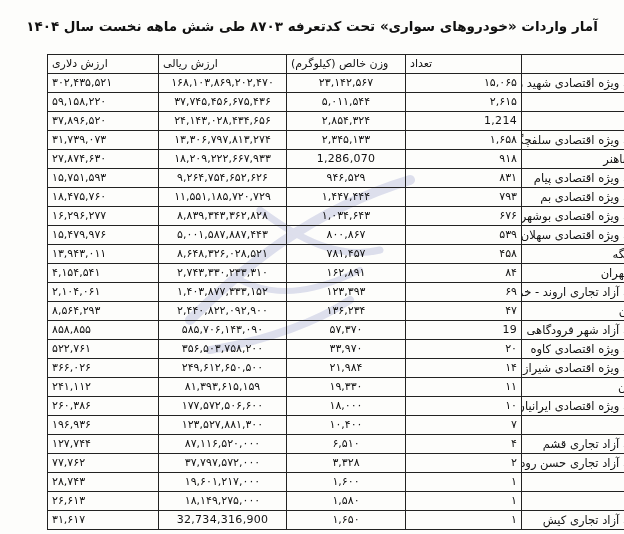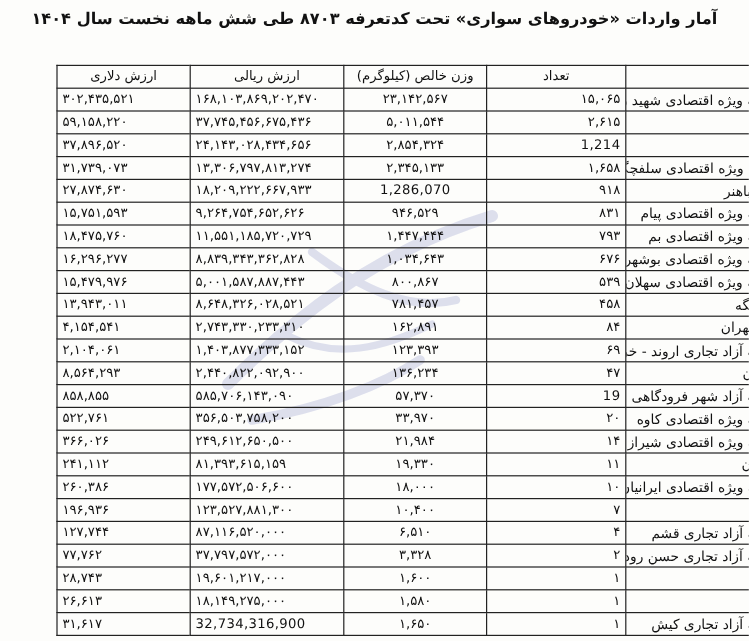--- a/index.html
+++ b/index.html
@@ -3,21 +3,21 @@
 <meta charset="utf-8">
 <style>
   html, body { margin:0; padding:0; }
   body {
     width:624px; height:534px; overflow:hidden; position:relative;
     background:#fdfdfb;
     font-family:"DejaVu Sans", sans-serif;
     color:#111;
   }
   .title {
-    position:absolute; top:8px; left:0; width:624px;
+    position:absolute; top:18px; left:0; width:624px;
     text-align:center; direction:rtl;
     font-weight:bold; font-size:13.5px; letter-spacing:-0.2px;
     color:#111;
   }
   .watermark {
     position:absolute; left:150px; top:150px; width:300px; height:220px;
     pointer-events:none; opacity:0.28;
   }
   table.grid {
     position:absolute; top:54px; left:47px;
@@ -34,23 +34,23 @@
     line-height:18px;
     white-space:nowrap;
     overflow:hidden;
   }
   table.grid th {
     font-weight:normal; font-size:11px;
   }
   th.c-customs, td.c-customs { text-align:right; width:128px; }
   th.c-count, td.c-count { width:107px; }
   th.c-weight, td.c-weight { text-align:center; width:110px;margin-top:12px; }
-  th.c-rial, td.c-rial { text-align:left; width:119px; }
+  th.c-rial, td.c-rial { text-align:center; width:119px; }
   th.c-usd, td.c-usd { text-align:left; width:102px; }
-  th.c-count, th.c-weight, th.c-rial, th.c-usd { text-align:center; }
+  th.c-count, th.c-weight, th.c-rial, th.c-usd { text-align:left; }
   td.num { font-size:11px; letter-spacing:0.3px; }
 </style>
 </head>
 <body>
 
 <div class="title">آمار واردات «خودروهای سواری» تحت کدتعرفه ۸۷۰۳ طی شش ماهه نخست سال ۱۴۰۴</div>
 
 <svg class="watermark" viewBox="0 0 300 220">
   <path d="M40 170 C 90 120, 160 60, 260 30" stroke="#8c93c8" stroke-width="10" fill="none" stroke-linecap="round"></path>
   <path d="M110 60 C 150 90, 190 110, 230 100" stroke="#8c93c8" stroke-width="7" fill="none" stroke-linecap="round"></path>

